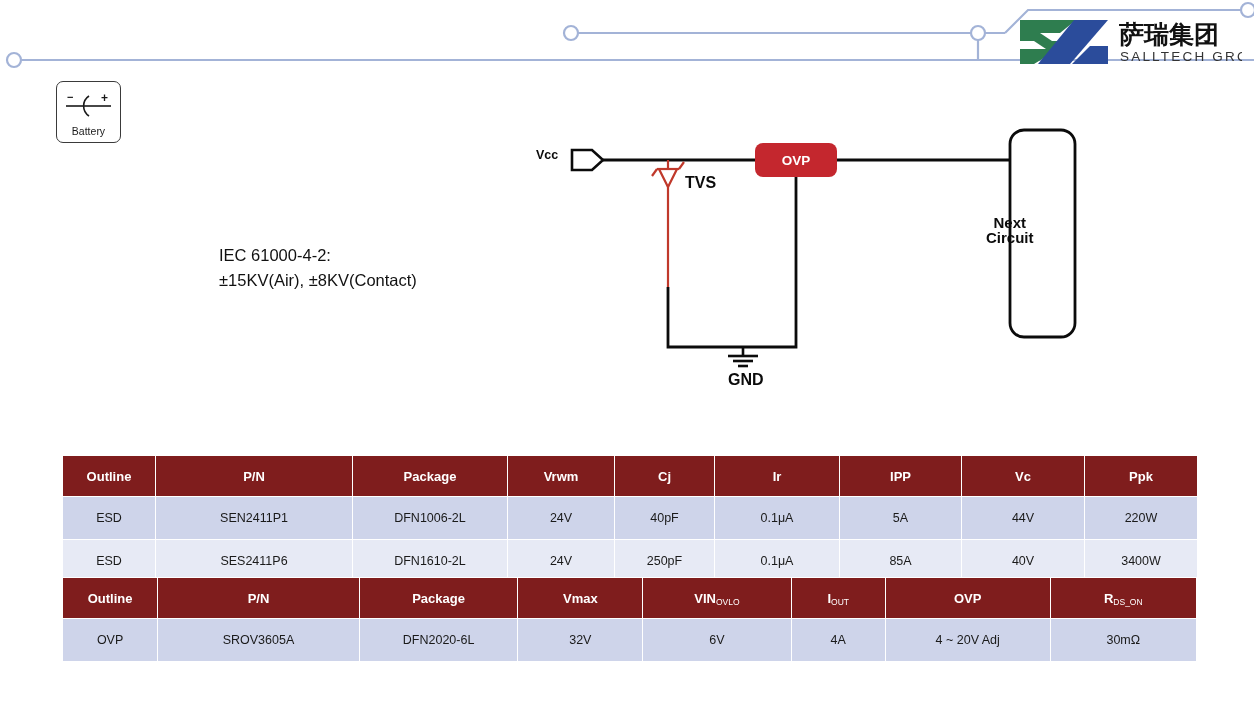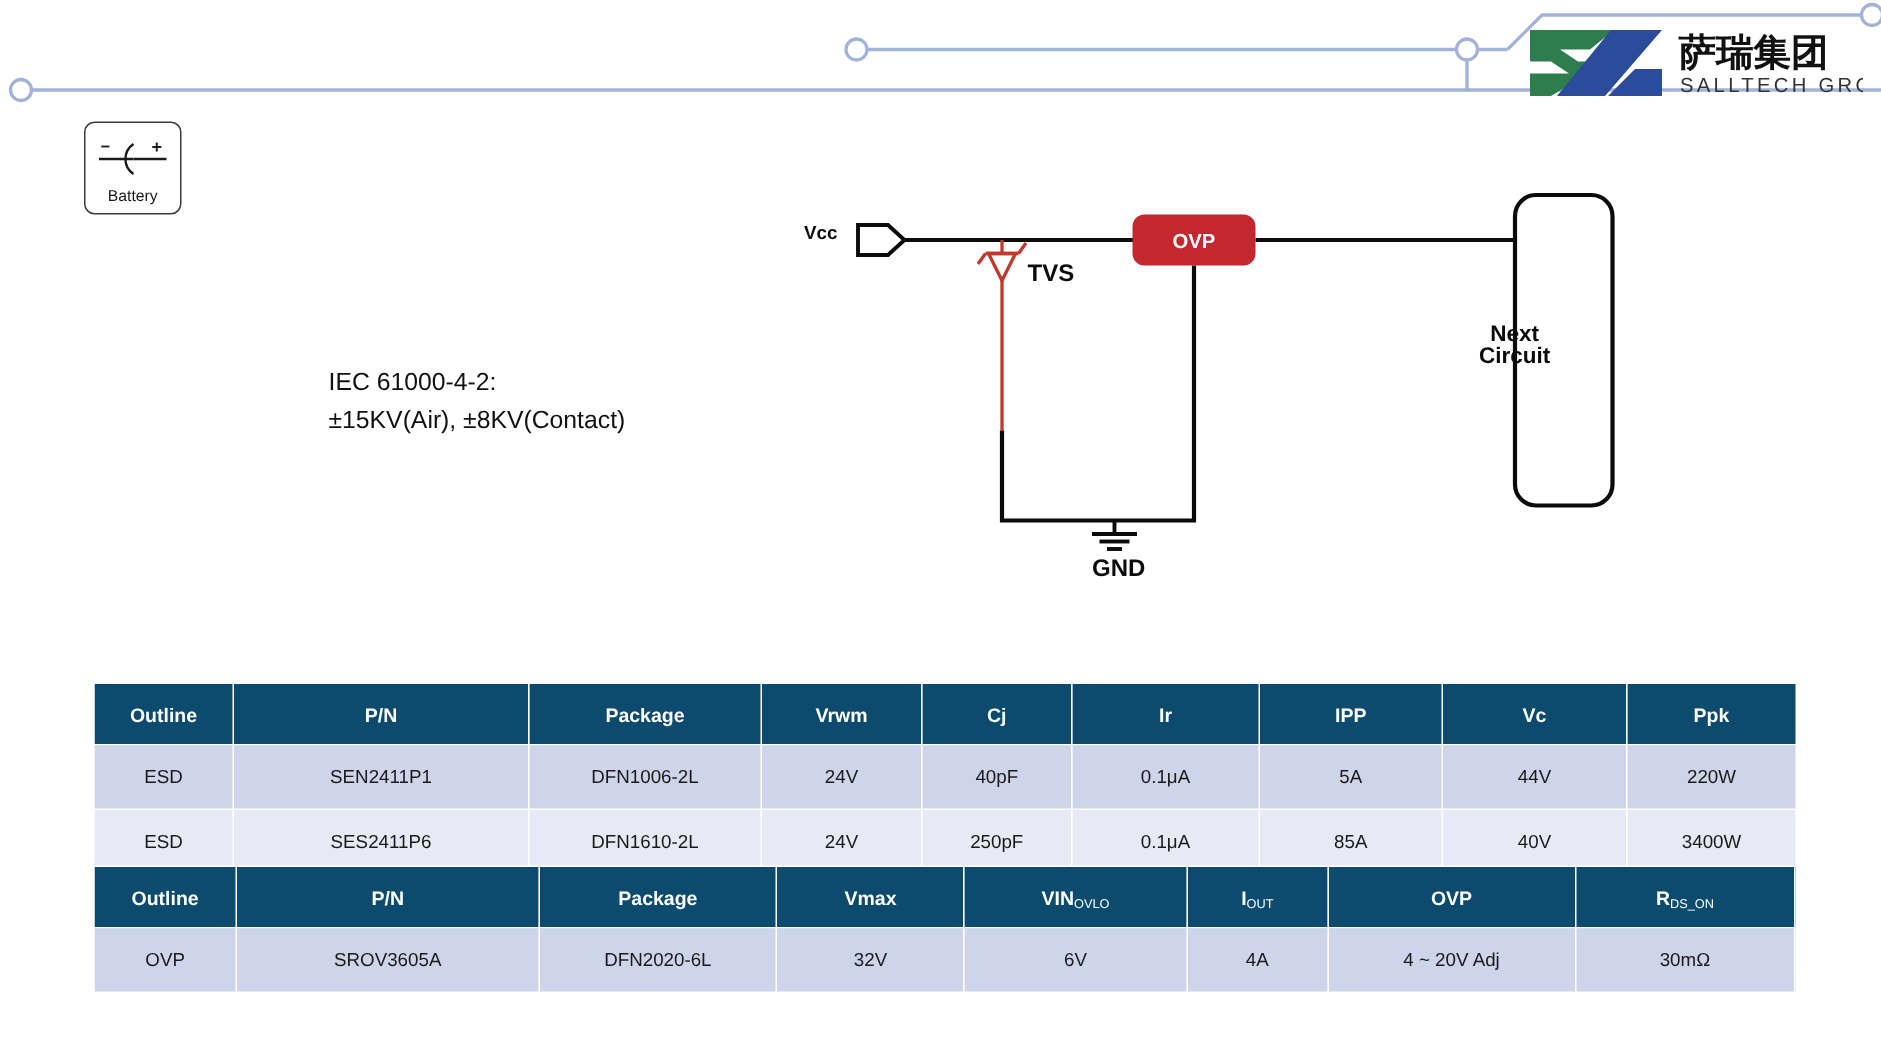--- a/index.html
+++ b/index.html
@@ -64,21 +64,21 @@
   }
 
   
   .tbl{position:absolute;border-collapse:collapse;table-layout:fixed;}
   .tbl td{
     text-align:center;vertical-align:middle;
     font-size:12.5px;color:#1a1a1a;
     border:1px solid #ffffff;
   }
   .tbl thead td{
-    background:#0c4a6e;color:#ffffff;font-weight:bold;font-size:13px;height:38px;
+    background:#7f1d1d;color:#ffffff;font-weight:bold;font-size:13px;height:38px;
   }
   .tbl tbody tr.r0 td{background:#CED4EA;height:40px;}
   .tbl tbody tr.r1 td{background:#E7EAF5;height:40px;}
   .tbl sub{font-size:8.5px;font-weight:normal;vertical-align:baseline;position:relative;top:2px;}
   #table-esd{left:62px;top:455px;width:1135px;}
   #table-ovp{left:62px;top:577px;width:1135px;}
 </style>
 </head>
 <body>
 

